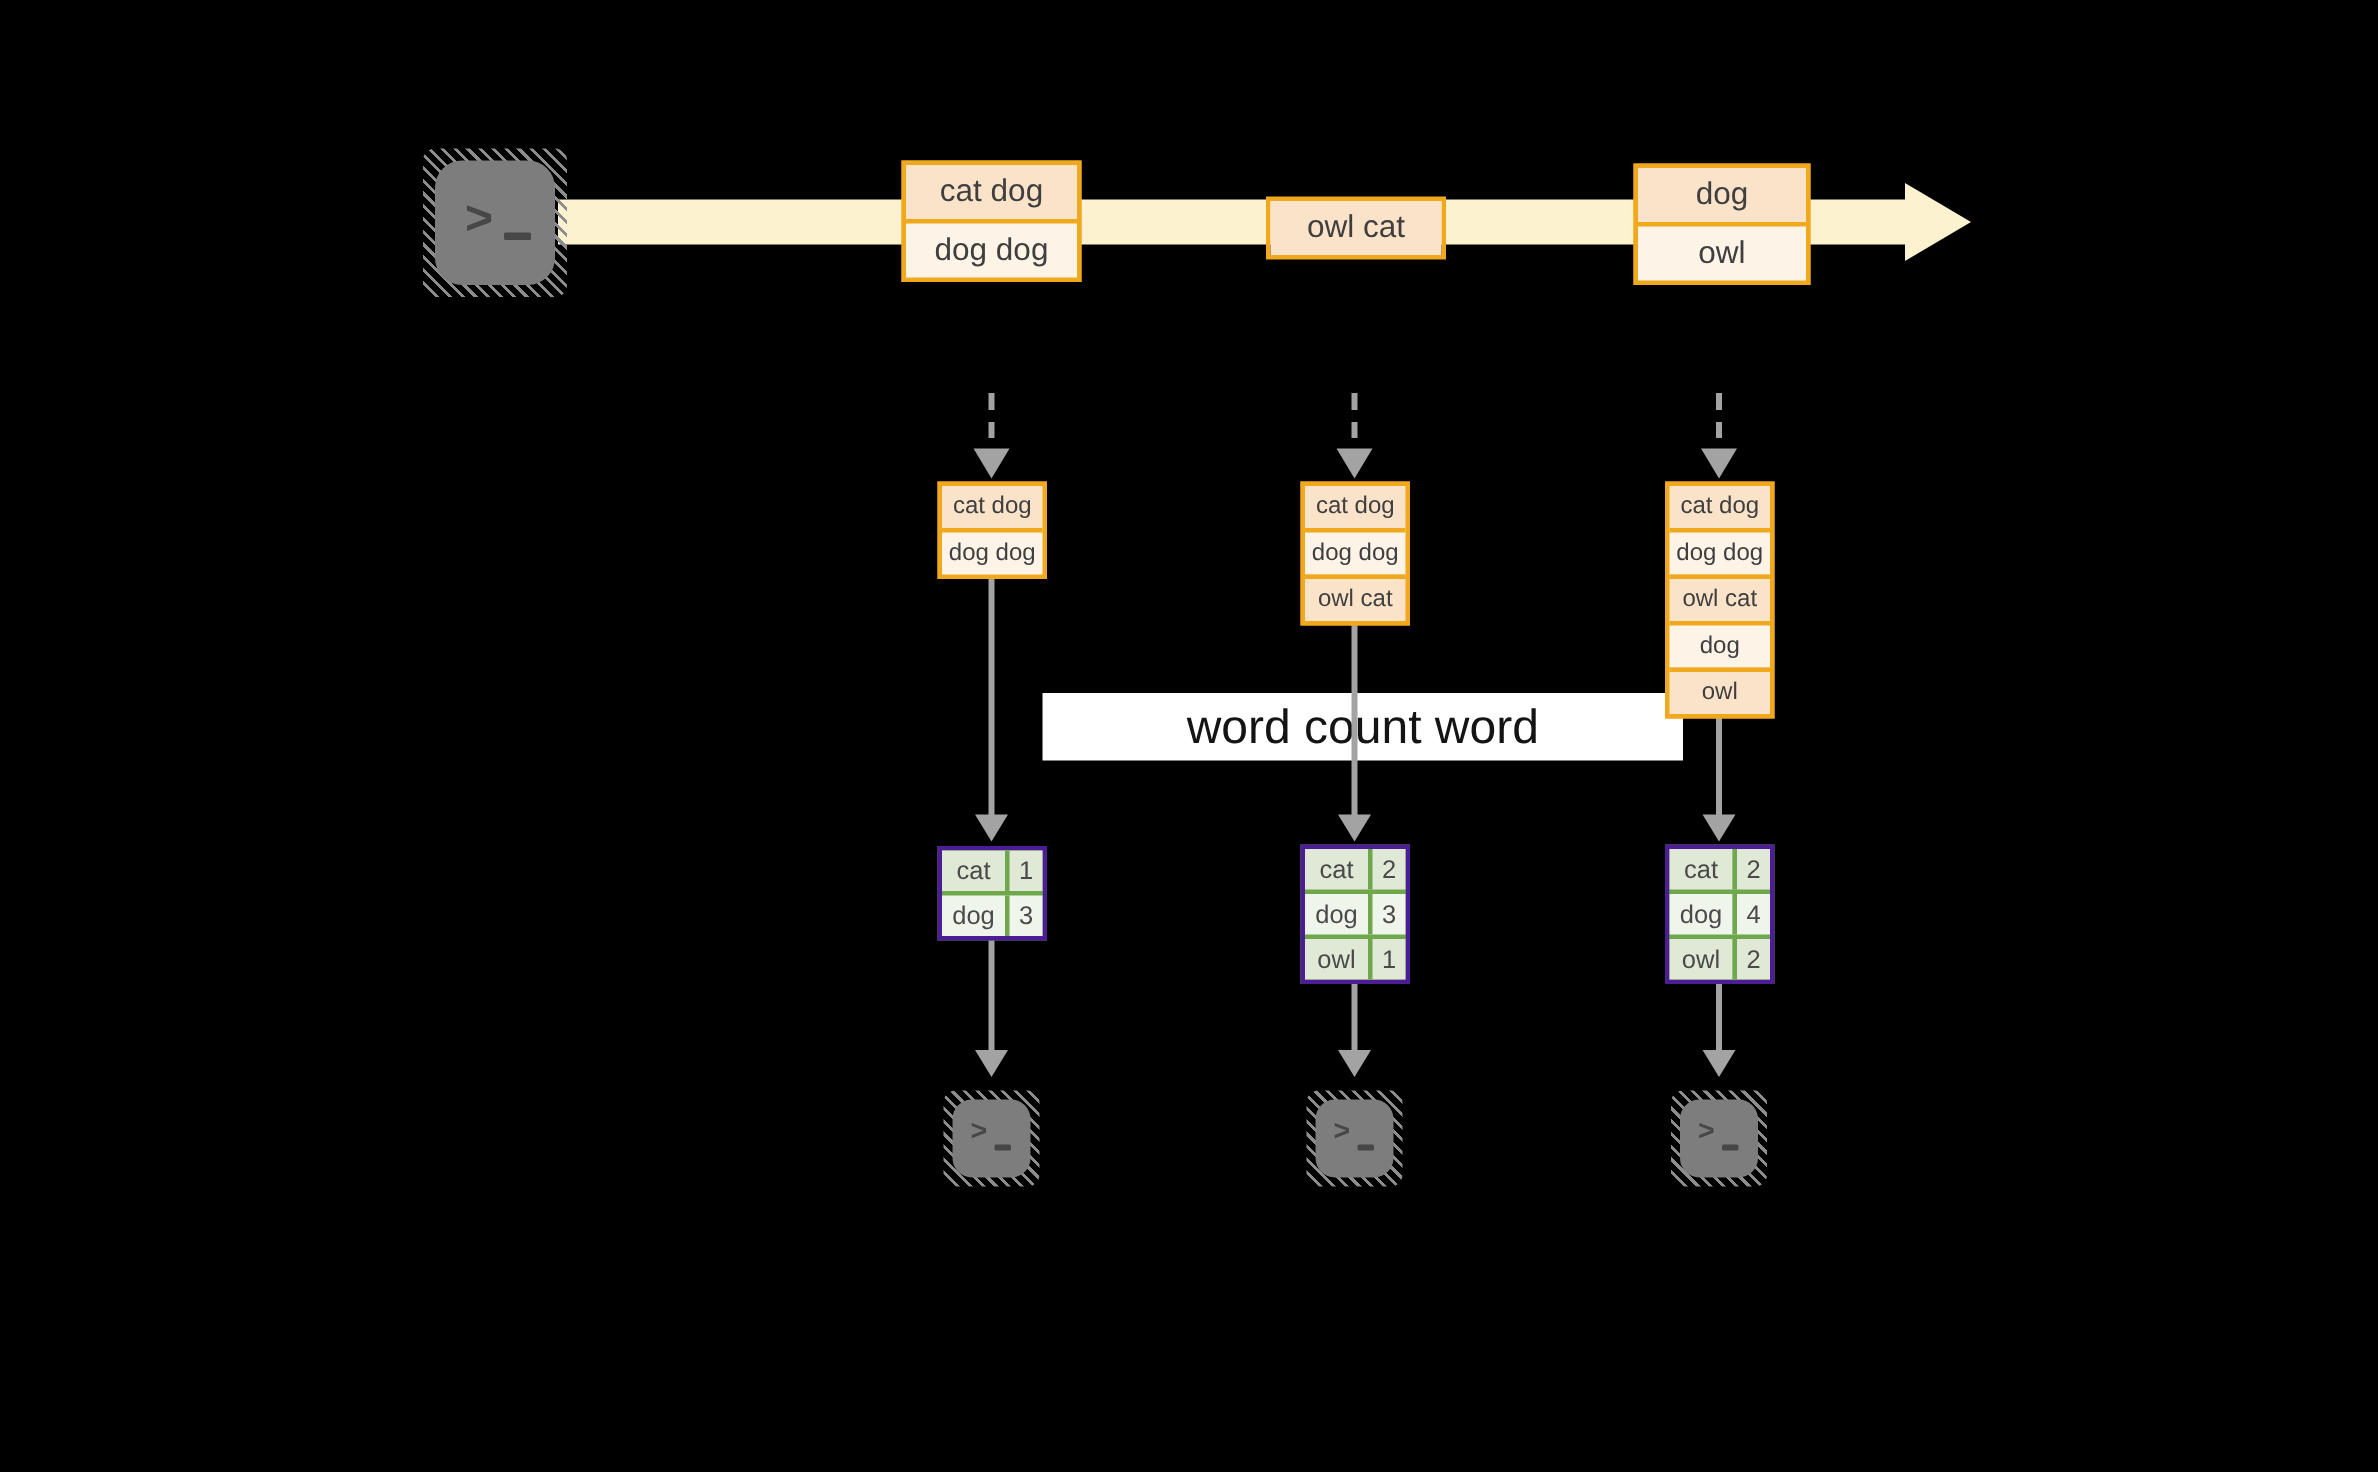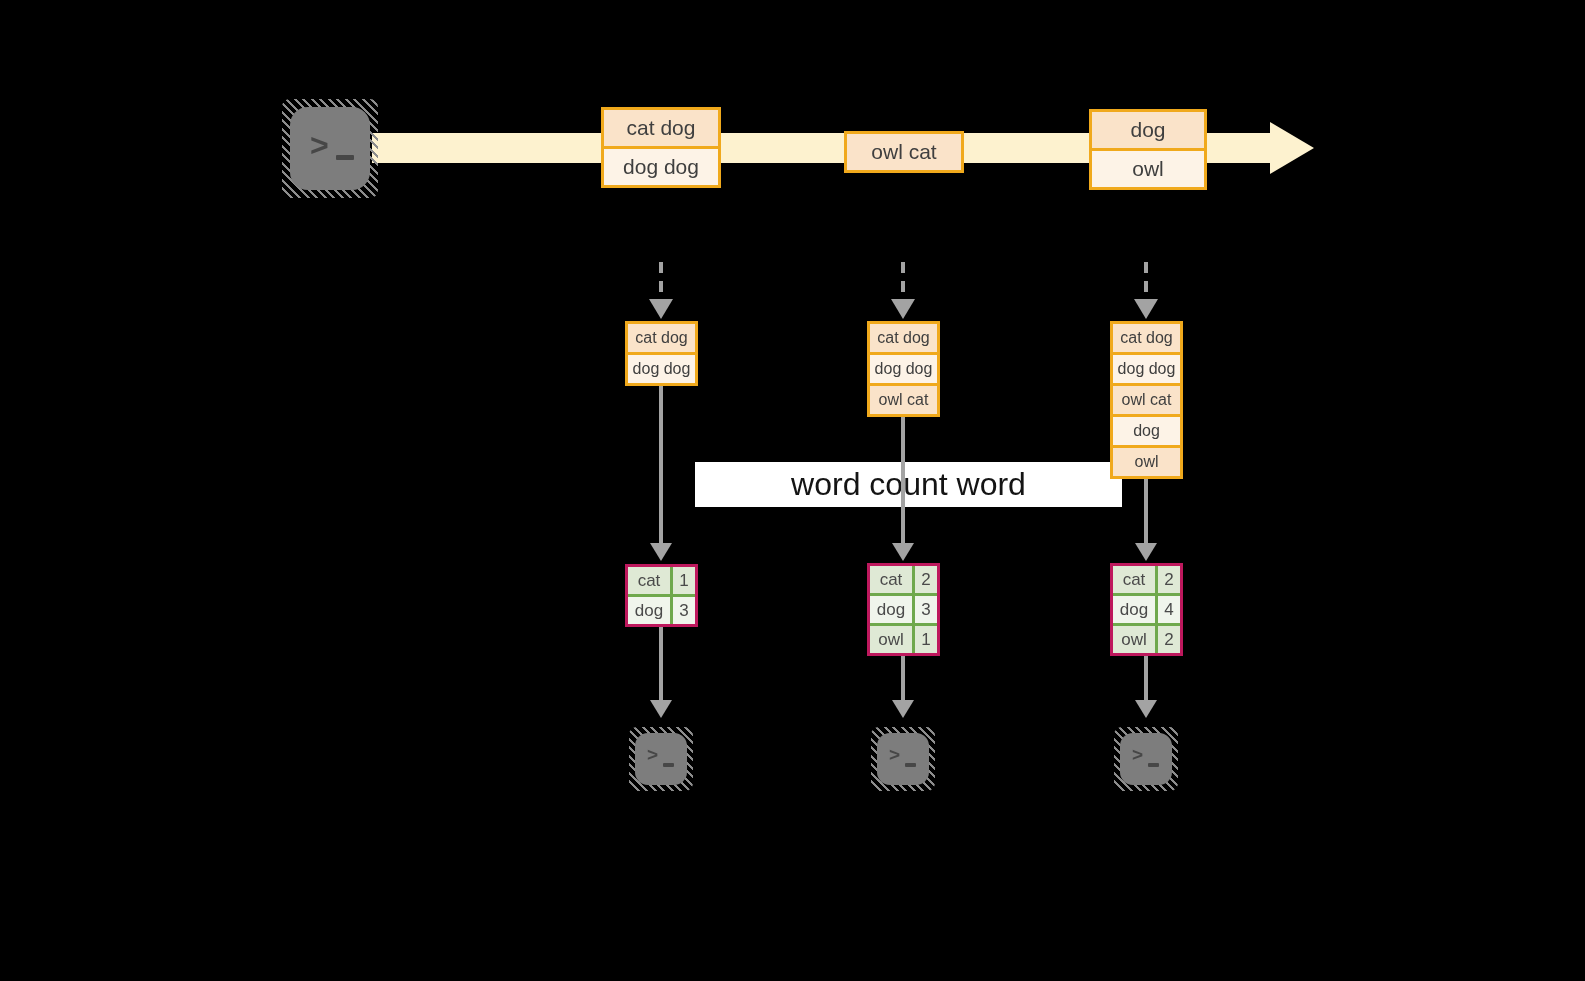--- a/index.html
+++ b/index.html
@@ -50,21 +50,21 @@
   .stack .cell:nth-child(even){background:#fdf3e7;}
   #stack-0{left:625px;}  #stack-1{left:867px;}  #stack-2{left:1110px;}
   
   .vline{position:absolute;width:4px;background:#a3a3a3;z-index:2;}
   .vhead{position:absolute;width:0;height:0;z-index:2;
     border-left:11px solid transparent;border-right:11px solid transparent;border-top:18px solid #a3a3a3;}
   
   .qlabel{position:absolute;left:695px;top:462px;width:427px;height:45px;background:#ffffff;z-index:1;
     text-align:center;line-height:45px;font-size:32px;color:#141414;}
   
-  .ctable{position:absolute;width:73px;z-index:5;border:3px solid #be185d;box-sizing:border-box;background:#6fa84c;}
+  .ctable{position:absolute;width:73px;z-index:5;border:3px solid #4c1d95;box-sizing:border-box;background:#6fa84c;}
   #ctable-0{left:625px;top:564px;} #ctable-1{left:867px;top:563px;} #ctable-2{left:1110px;top:563px;}
   .ctable .row{display:flex;height:27px;line-height:27px;font-size:17px;color:#4a4a4a;}
   .ctable .row + .row{border-top:3px solid #6fa84c;}
   .ctable .word{width:42px;text-align:center;}
   .ctable .num{flex:1;text-align:center;border-left:3px solid #6fa84c;}
   .ctable .row:nth-child(odd) .word,.ctable .row:nth-child(odd) .num{background:#dfe9d5;}
   .ctable .row:nth-child(even) .word,.ctable .row:nth-child(even) .num{background:#f0f5ec;}
   #term-0{left:629px;} #term-1{left:871px;} #term-2{left:1114px;}
 </style>
 </head>

